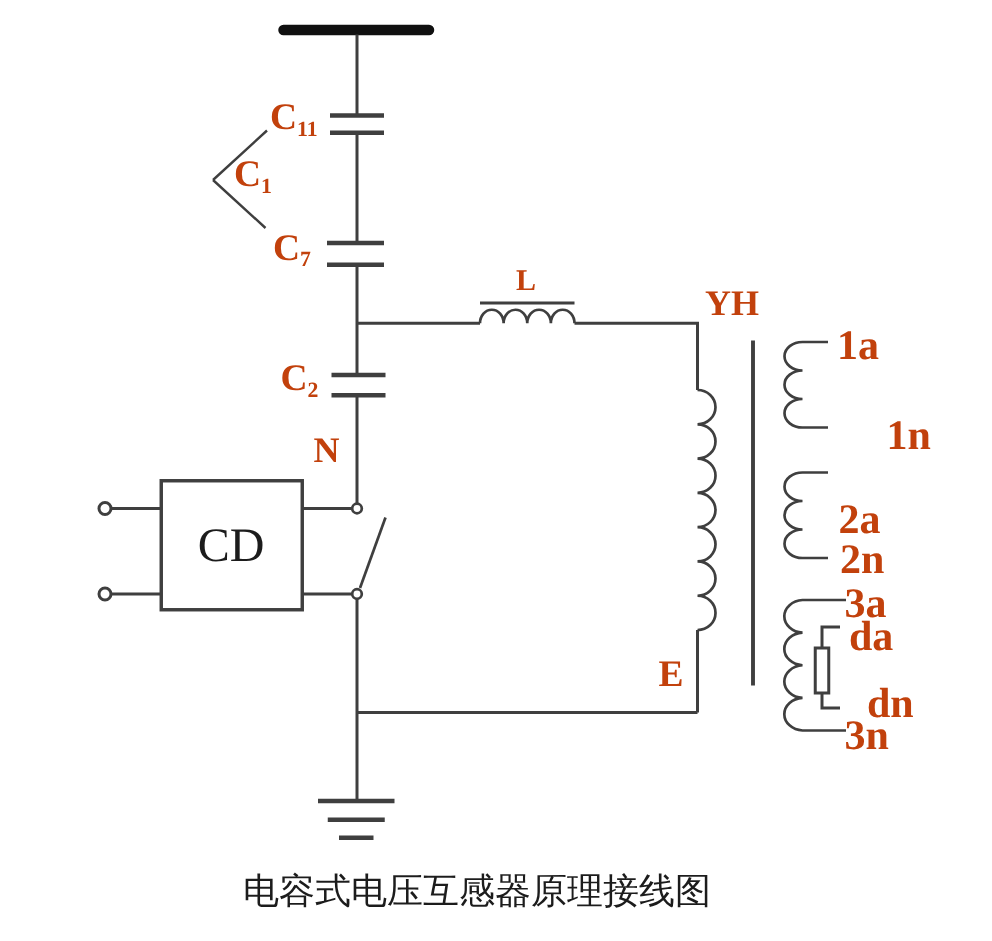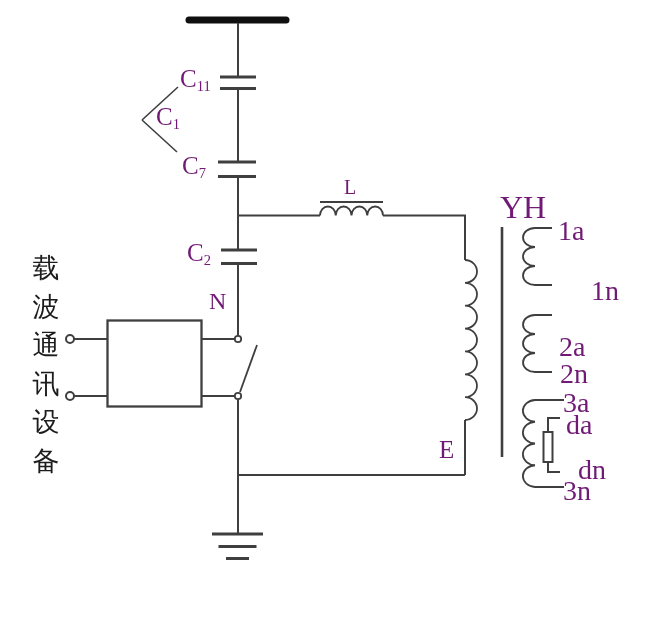--- a/index.html
+++ b/index.html
@@ -1,21 +1,21 @@
 <!DOCTYPE html>
 <html><head>
 <meta charset="utf-8">
 <style>
   html,body{margin:0;padding:0;background:#ffffff;}
   #stage{
     position:relative;width:661px;height:627px;background:#ffffff;overflow:hidden;
     font-family:"Liberation Serif","DejaVu Serif",serif;color:#1c1c1c;
   }
   #stage svg{position:absolute;left:0;top:0;}
-  .lbl{position:absolute;line-height:1;white-space:nowrap;color:#701a75;}
+  .lbl{position:absolute;line-height:1;white-space:nowrap;color:#c2410c;font-weight:bold;}
   .sub{font-size:0.58em;vertical-align:-0.30em;}
   .cap-lbl{font-size:25px;}
   .term-lbl{font-size:28px;}
   .cd-text{
     position:absolute;left:107px;top:320px;width:94px;height:87px;
     display:flex;align-items:center;justify-content:center;font-size:32px;
   }
   .vtext{
     position:absolute;left:29px;top:249px;width:34px;
     font-size:27px;line-height:38.5px;word-break:break-all;text-align:center;
@@ -86,32 +86,33 @@
   <span class="lbl cap-lbl" style="left:111px;top:104px;margin-left:45px;"><span>C</span><span class="sub">1</span></span>
 
   <span class="lbl cap-lbl" style="left:180px;top:66px;"><span>C</span><span class="sub">11</span></span>
 
   <span class="lbl cap-lbl" style="left:182px;top:153px;"><span>C</span><span class="sub">7</span></span>
 
   <span class="lbl cap-lbl" style="left:187px;top:240px;"><span>C</span><span class="sub">2</span></span>
 
   <span class="lbl" style="left:209px;top:289px;font-size:24px;">N</span>
 
+  <div class="cd-text">CD</div>
 
   <span class="lbl" style="left:344px;top:177px;font-size:20px;">L</span>
 
-  <span class="lbl" style="left:500px;top:191px;font-size:32px;">YH</span>
+  <span class="lbl" style="left:470px;top:191px;font-size:24px;">YH</span>
 
   <span class="lbl" style="left:439px;top:437px;font-size:25px;">E</span>
 
   <span class="lbl term-lbl" style="left:558px;top:217px;">1a</span>
   <span class="lbl term-lbl" style="left:591px;top:277px;">1n</span>
   <span class="lbl term-lbl" style="left:559px;top:305px;margin-top:28px;">2a</span>
   <span class="lbl term-lbl" style="left:560px;top:360px;">2n</span>
   <span class="lbl term-lbl" style="left:563px;top:389px;">3a</span>
   <span class="lbl term-lbl" style="left:566px;top:411px;">da</span>
   <span class="lbl term-lbl" style="left:578px;top:456px;">dn</span>
   <span class="lbl term-lbl" style="left:563px;top:477px;">3n</span>
 
-  <div class="vtext">载波通讯设备</div>
 
+  <div class="caption">电容式电压互感器原理接线图</div>
 
 </div>
 
 </body></html>

